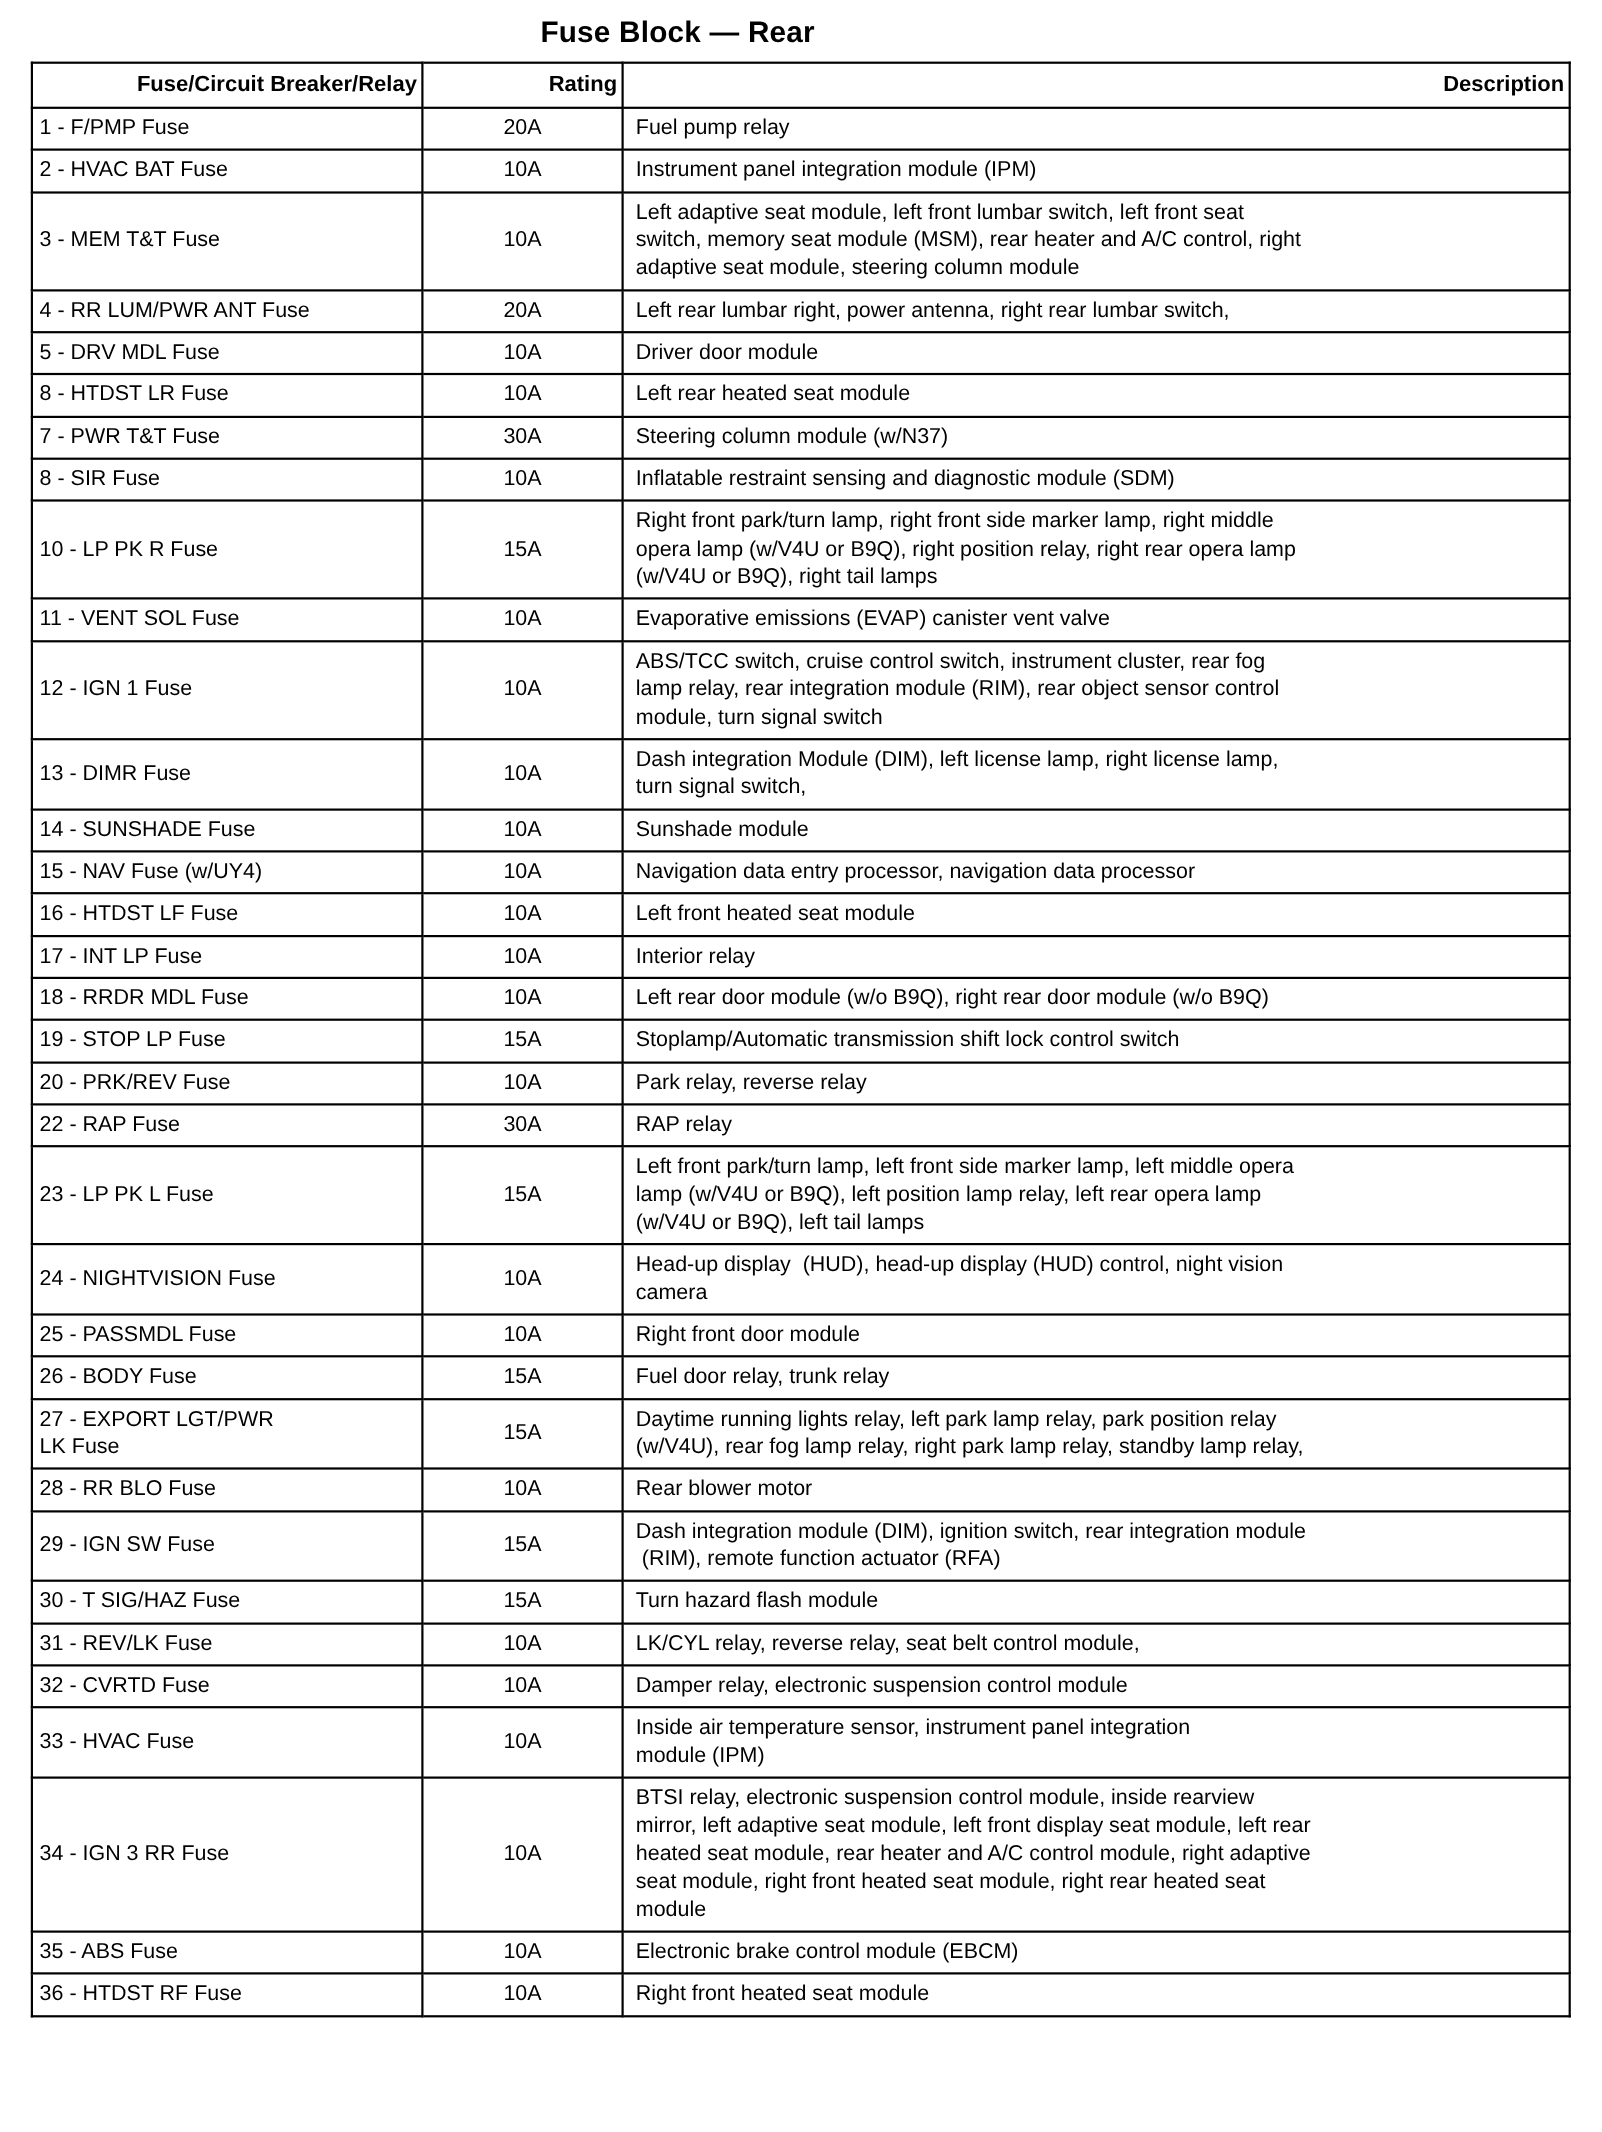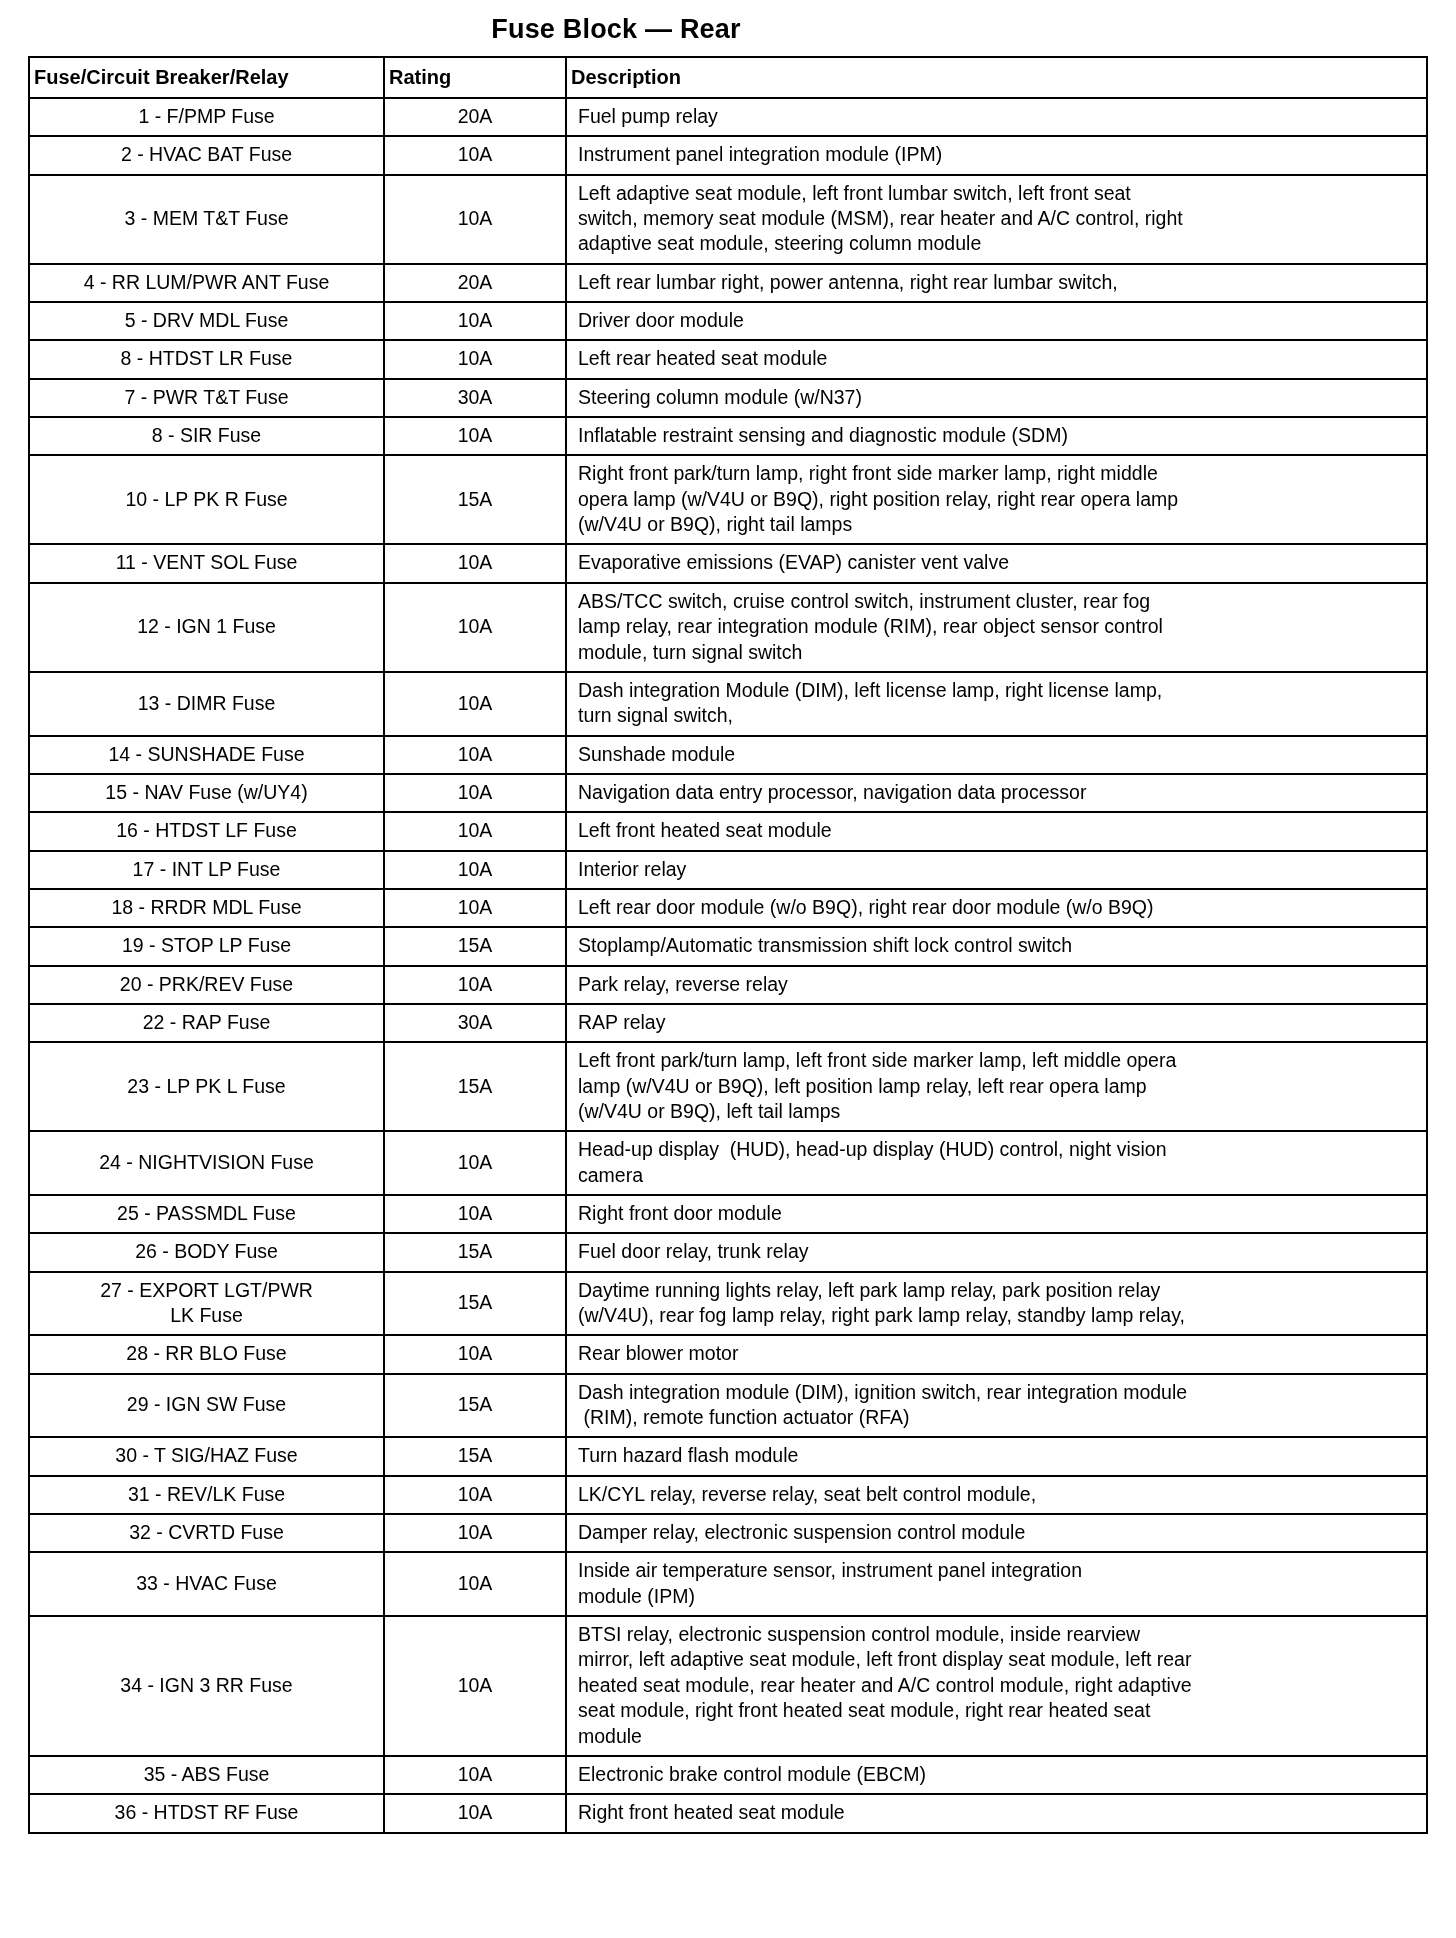--- a/index.html
+++ b/index.html
@@ -36,30 +36,30 @@
   }
   table.fuse-table th,
   table.fuse-table td {
     border: 2px solid #000000;
     vertical-align: middle;
     font-size: 19.5px;
     line-height: 1.30;
   }
   table.fuse-table th {
     font-weight: bold;
-    text-align: left;
+    text-align: right;
     padding: 6px 4px 7px 4px;
     font-size: 20px;
   }
   col.c-circuit { width: 355px; }
   col.c-rating  { width: 182px; }
   col.c-desc    { width: 861px; }
 
   td.circuit {
-    text-align: center;
+    text-align: left;
     padding: 5px 6px 6px 6px;
     border-radius: 11px;
   }
   td.rating {
     text-align: center;
     padding: 5px 6px 6px 6px;
   }
   td.desc {
     text-align: left;
     padding: 5px 10px 6px 11px;

